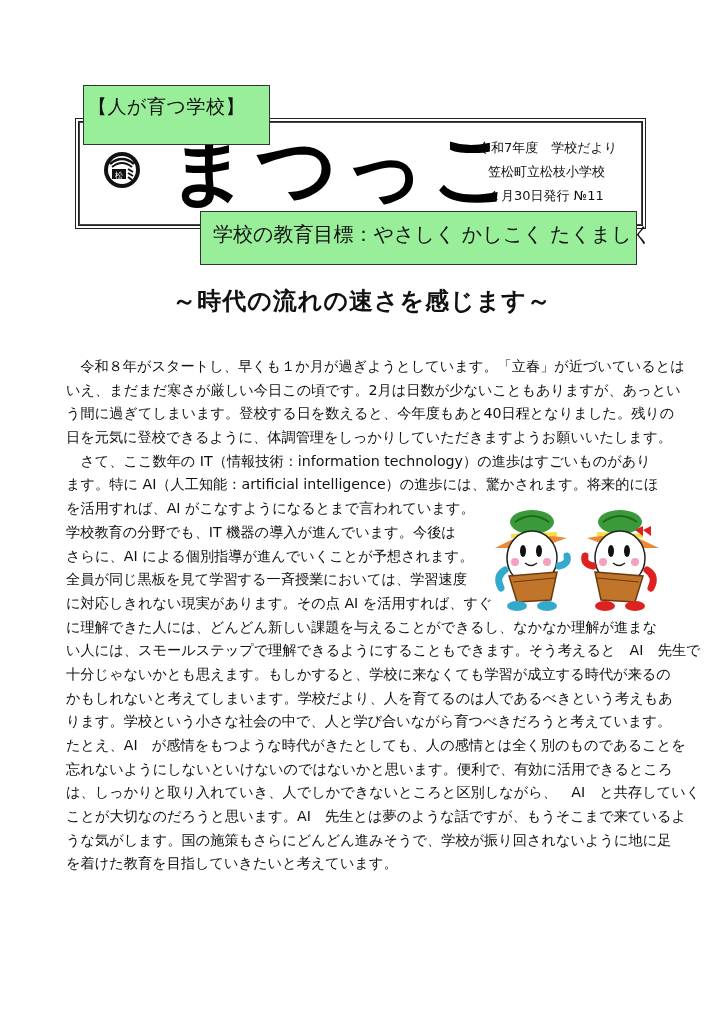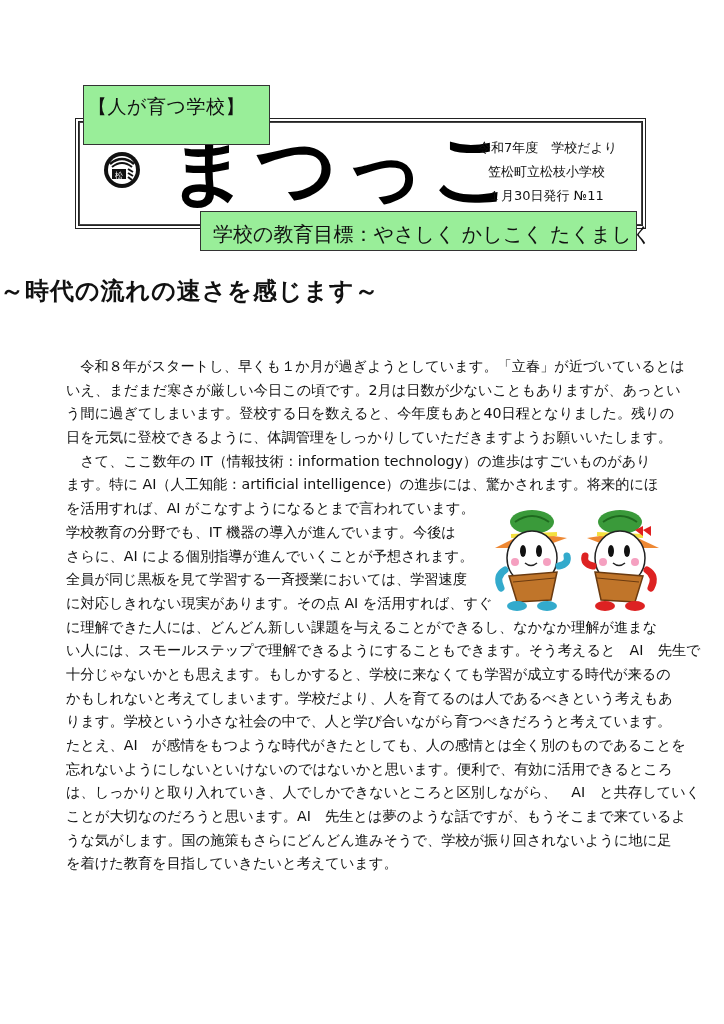--- a/index.html
+++ b/index.html
@@ -20,26 +20,26 @@
   .logo {
     position:absolute; left:102px; top:150px; width:40px; height:40px; z-index:2;
   }
   .title {
     position:absolute; left:168px; top:118px; font-size:80px; line-height:100px; font-weight:bold;
     letter-spacing:6px; z-index:2; color:#000;
   }
   .info { position:absolute; left:478px; top:136px; z-index:2; font-size:13px; width:160px; }
   .info div { height:24px; line-height:24px; white-space:nowrap; }
   .goal-box {
-    position:absolute; left:200px; top:211px; width:437px; height:40px; box-sizing:border-box;
+    position:absolute; left:200px; top:211px; width:437px; height:54px; box-sizing:border-box;
     background:#99ee99; border:1px solid #333; font-size:20px; line-height:44px; padding-left:12px;
     z-index:3; white-space:nowrap;
   }
   .heading {
-    position:absolute; left:0; width:724px; top:274px; text-align:left; font-size:24px;
+    position:absolute; left:0; width:724px; top:284px; text-align:center; font-size:24px;
     font-weight:bold; line-height:34px; letter-spacing:1px;
   }
   .body-text {
     position:absolute; left:66px; top:355px; width:600px; font-size:14.2px; line-height:23.7px;
   }
   .line { display:block; white-space:nowrap; height:23.7px; }
   .mascots {
     position:absolute; left:487px; top:508px; width:178px; height:110px;
   }
 </style>

